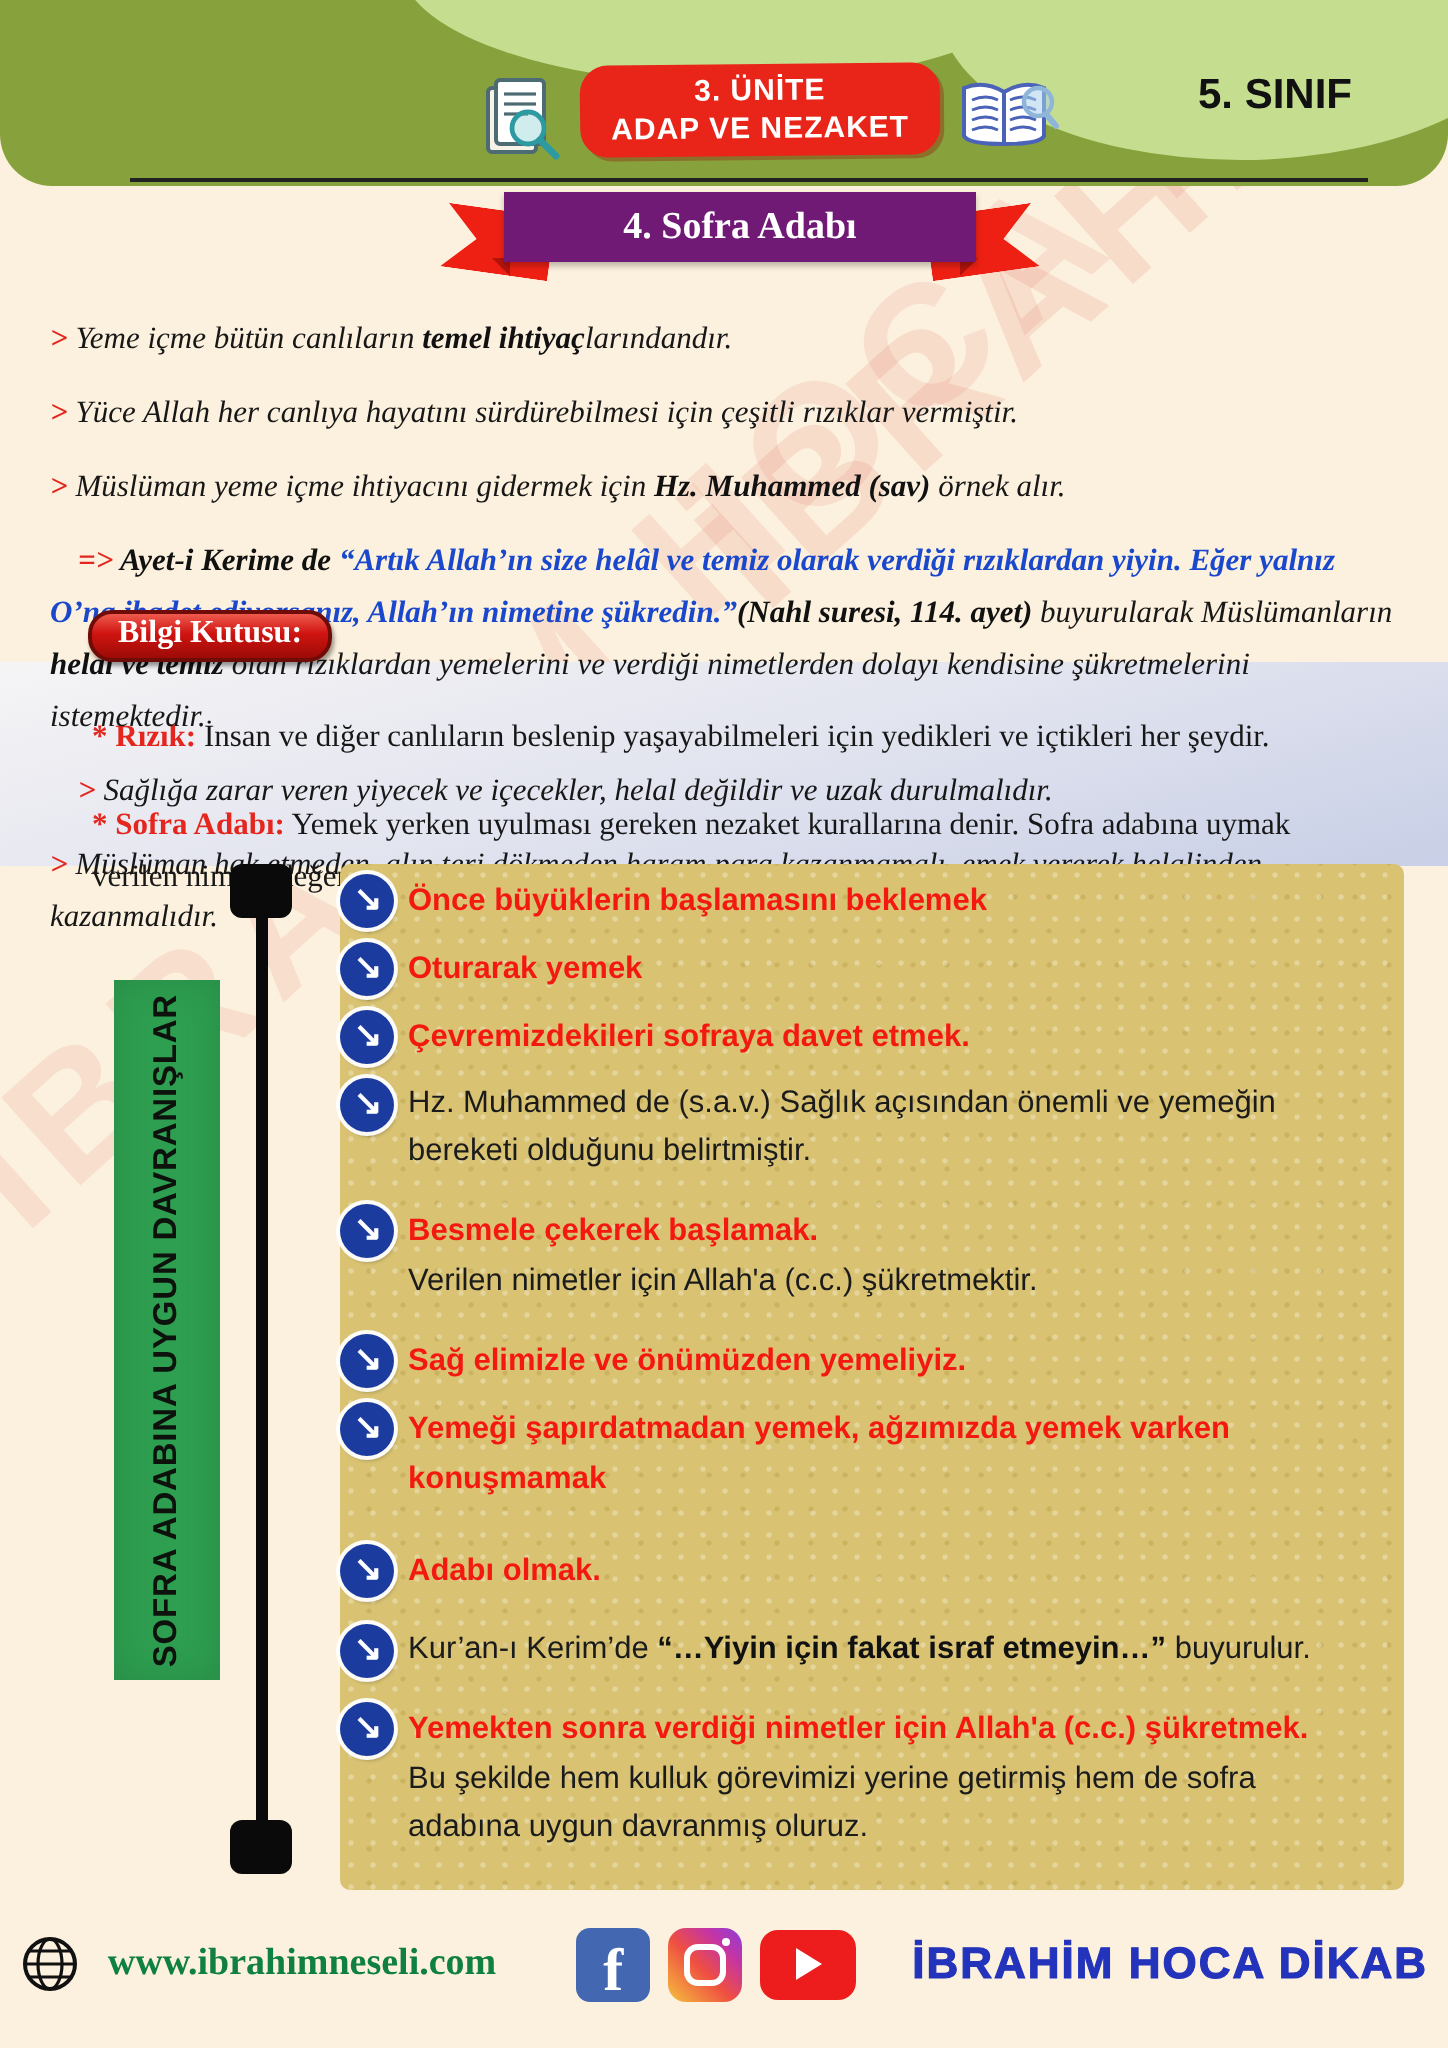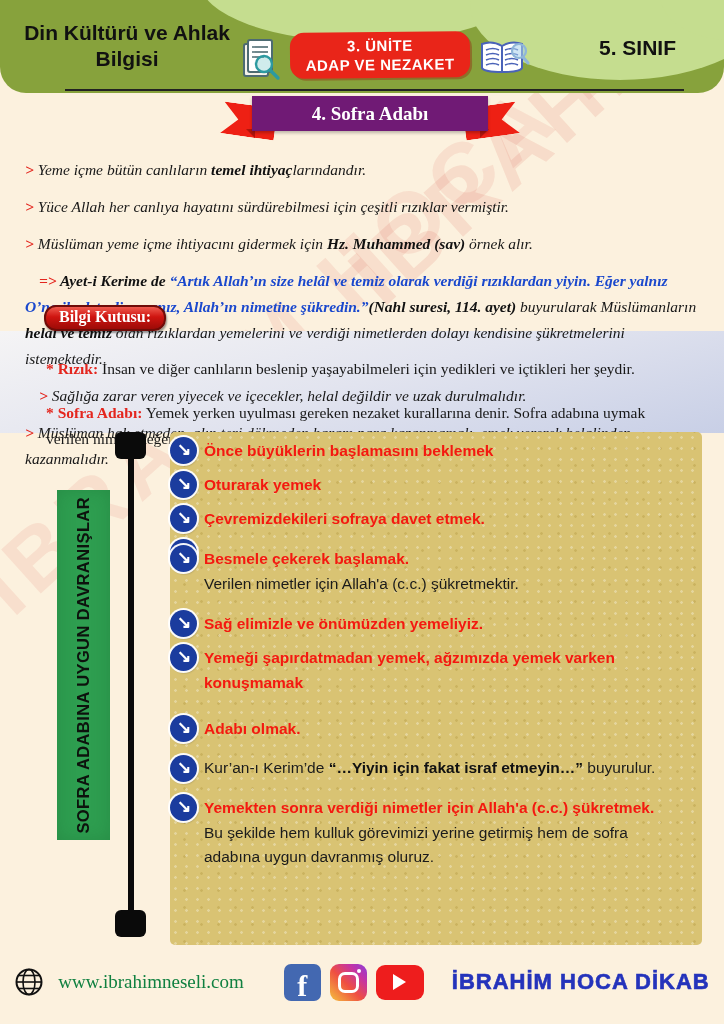--- a/index.html
+++ b/index.html
@@ -122,21 +122,21 @@
   }
   .item .bullet span { color:#fff; font-weight:bold; font-size:17px; line-height:1; transform:translate(0.5px,-1px); }
   .item .title { color:#f41910 ; font-weight:bold; font-size:15.5px; line-height:25px; }
   .item .desc { color:#1b1b1b; font-size:15.5px; line-height:24px; margin-top:1px; }
   .gap-s { margin-bottom:9px; } .gap-m { margin-bottom:15px; } .gap-l { margin-bottom:21px; }
   
   .footer {
     position:absolute; top:952px; left:0; width:724px; height:60px; z-index:3;
     display:flex; align-items:center; justify-content:center; gap:14px;
   }
-  .site { color:#108040; font-weight:normal; font-size:19px; margin-right:26px; }
+  .site { color:#108040; font-weight:bold; font-size:19px; margin-right:26px; }
   .social { display:flex; gap:9px; align-items:center; margin-right:14px; }
   .fb {
     width:37px; height:37px; background:#4368b1; border-radius:7px;
     display:flex; align-items:flex-end; justify-content:center; overflow:hidden;
   }
   .fb span { color:#fff; font-weight:bold; font-size:30px; font-family:"Liberation Serif", serif; line-height:30px; }
   .ig {
     width:37px; height:37px; border-radius:9px; position:relative;
     background:linear-gradient(45deg,#f5c13d 0%,#ef4f41 45%,#c434a5 75%,#8a3ddb 100%);
   }
@@ -159,21 +159,20 @@
 <div class="page">
 
   <div class="watermark wm1">İBRAHİM HOCA DİKAB</div>
   <div class="watermark wm2">İBRAHİM HOCA DİKAB</div>
   <div class="watermark wm3">ers</div>
 
   <div class="header">
     <div class="blob blob1"></div>
     <div class="blob blob2"></div>
     <div class="blob blob3"></div>
-    <div class="course-title">Din Kültürü ve Ahlak Bilgisi</div>
     <div class="hdr-icon doc-icon">
       <svg width="42" height="44" viewBox="0 0 42 44">
         <rect x="4" y="6" width="24" height="32" rx="2" fill="#f6f2e8" stroke="#4d6b72" stroke-width="2"></rect>
         <rect x="8" y="2" width="24" height="32" rx="2" fill="#ffffff" stroke="#4d6b72" stroke-width="2"></rect>
         <line x1="12" y1="9" x2="28" y2="9" stroke="#4d6b72" stroke-width="1.6"></line>
         <line x1="12" y1="14" x2="28" y2="14" stroke="#4d6b72" stroke-width="1.6"></line>
         <line x1="12" y1="19" x2="24" y2="19" stroke="#4d6b72" stroke-width="1.6"></line>
         <circle cx="24" cy="26" r="8" fill="rgba(120,200,200,0.35)" stroke="#2c9aa0" stroke-width="2.4"></circle>
         <line x1="30" y1="32" x2="38" y2="40" stroke="#2c9aa0" stroke-width="3.4" stroke-linecap="round"></line>
       </svg>
@@ -272,20 +271,21 @@
         <div class="bullet">
             <span>↘</span>
           </div>
         <div class="title">Çevremizdekileri sofraya davet etmek.</div>
       </div>
 
       <div class="item gap-m">
         <div class="bullet">
             <span>↘</span>
           </div>
+        <div class="desc">Hz. Muhammed de (s.a.v.) Sağlık açısından önemli ve yemeğin bereketi olduğunu belirtmiştir.</div>
       </div>
 
       <div class="item gap-m">
         <div class="bullet">
             <span>↘</span>
           </div>
         <div class="title">Besmele çekerek başlamak.</div>
         <div class="desc">Verilen nimetler için Allah'a (c.c.) şükretmektir.</div>
       </div>
 

